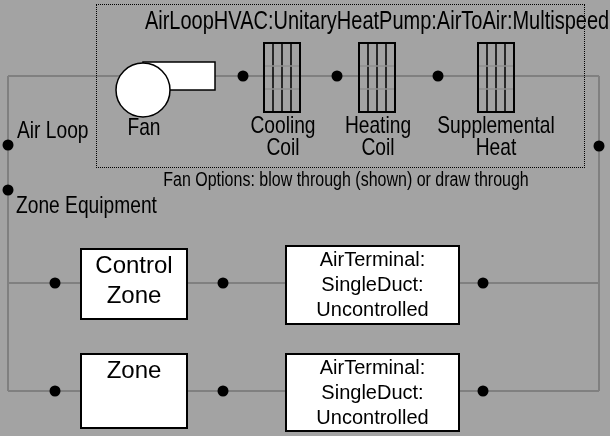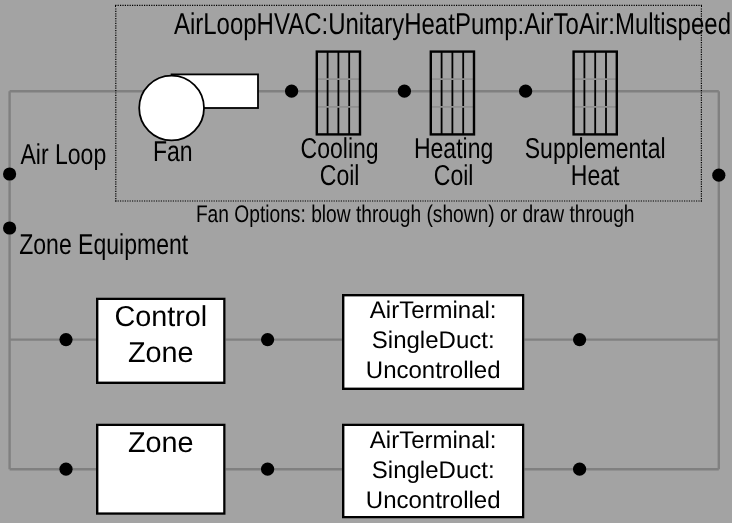--- a/index.html
+++ b/index.html
@@ -29,21 +29,21 @@
   .zoneeq-label  { left:16px; top:192px; font-size:24px; line-height:26px; }
   .note { left:96px; top:167px; width:500px; font-size:20px; line-height:24px; }
   .nodebox {
     position:absolute; box-sizing:border-box; background:#ffffff;
     border:2px solid #000; display:flex; flex-direction:column;
     align-items:center; justify-content:flex-start; text-align:center;
   }
   .zone-box  { left:80px; width:108px; font-size:24px; line-height:30px; }
   .zone-box-1 { top:248px; height:72px; }
   .zone-box-2 { top:353px; height:76px; }
-  .term-box  { left:285px; width:152px; font-size:20px; line-height:25px; }
+  .term-box  { left:285px; width:175px; font-size:20px; line-height:25px; }
   .term-box-1 { top:245px; height:80px; }
   .term-box-2 { top:353px; height:79px; }
 </style>
 </head>
 <body>
 
 <div class="stage">
 
   <svg width="610" height="436" viewBox="0 0 610 436">
 

